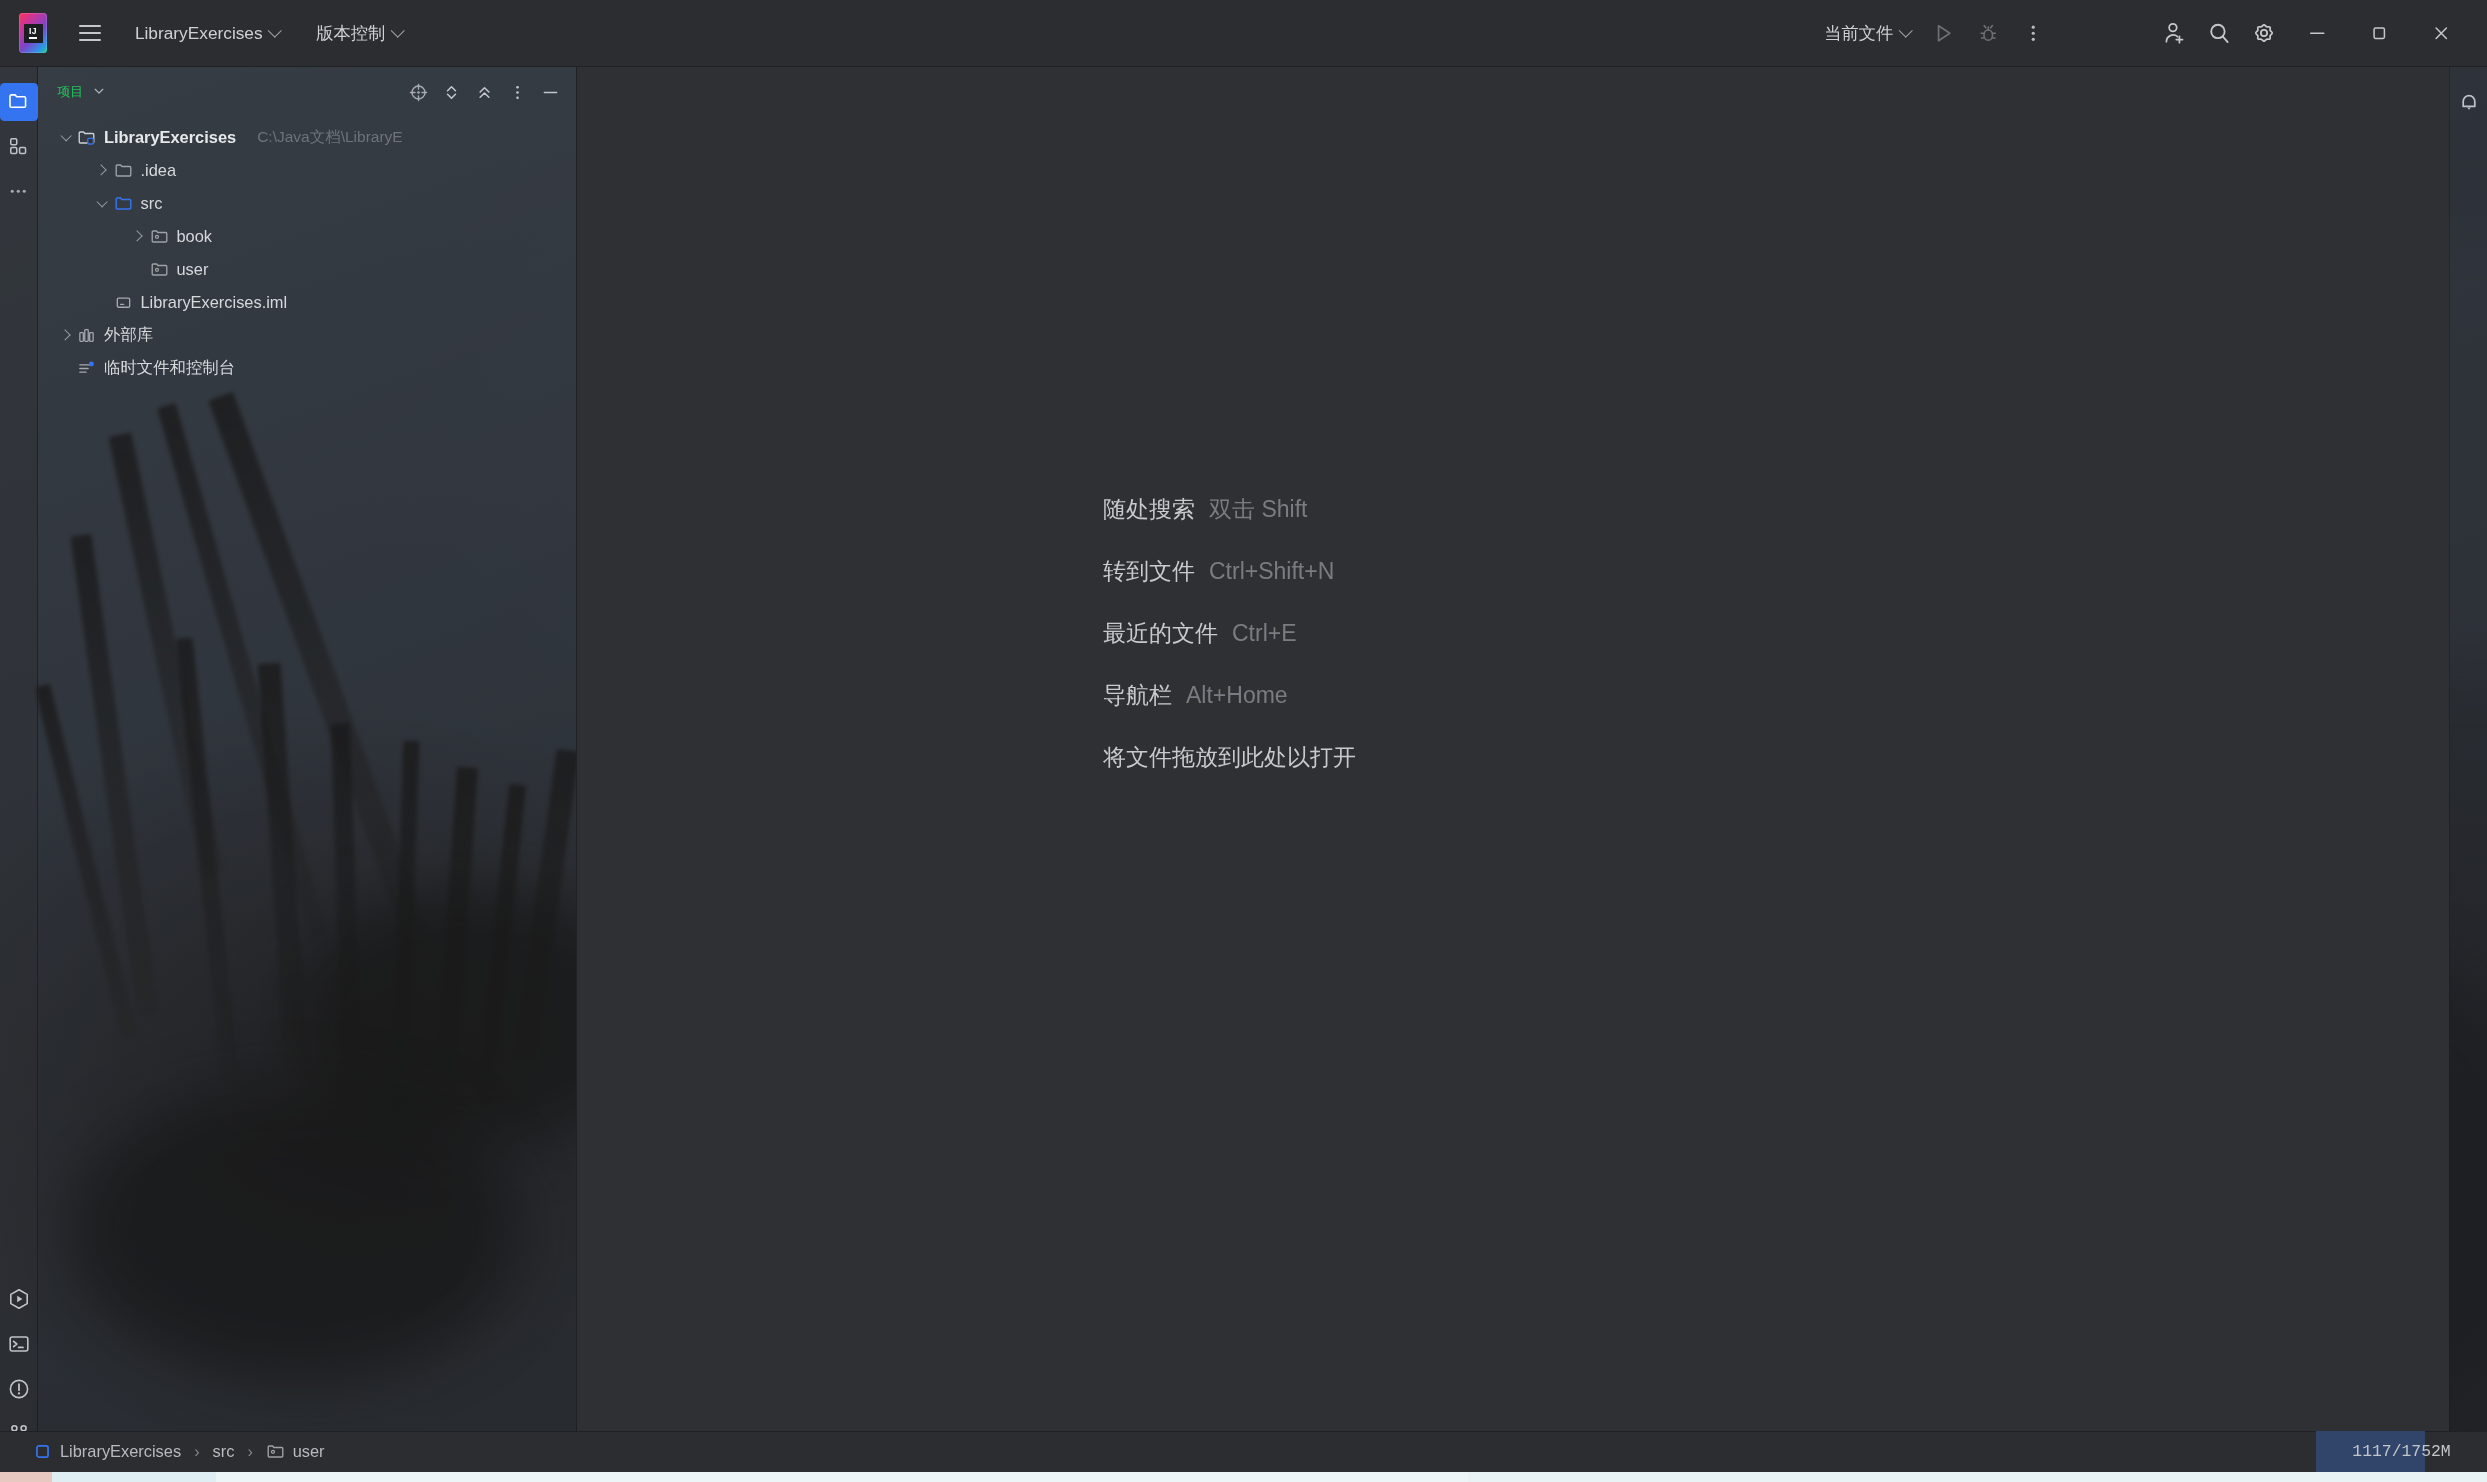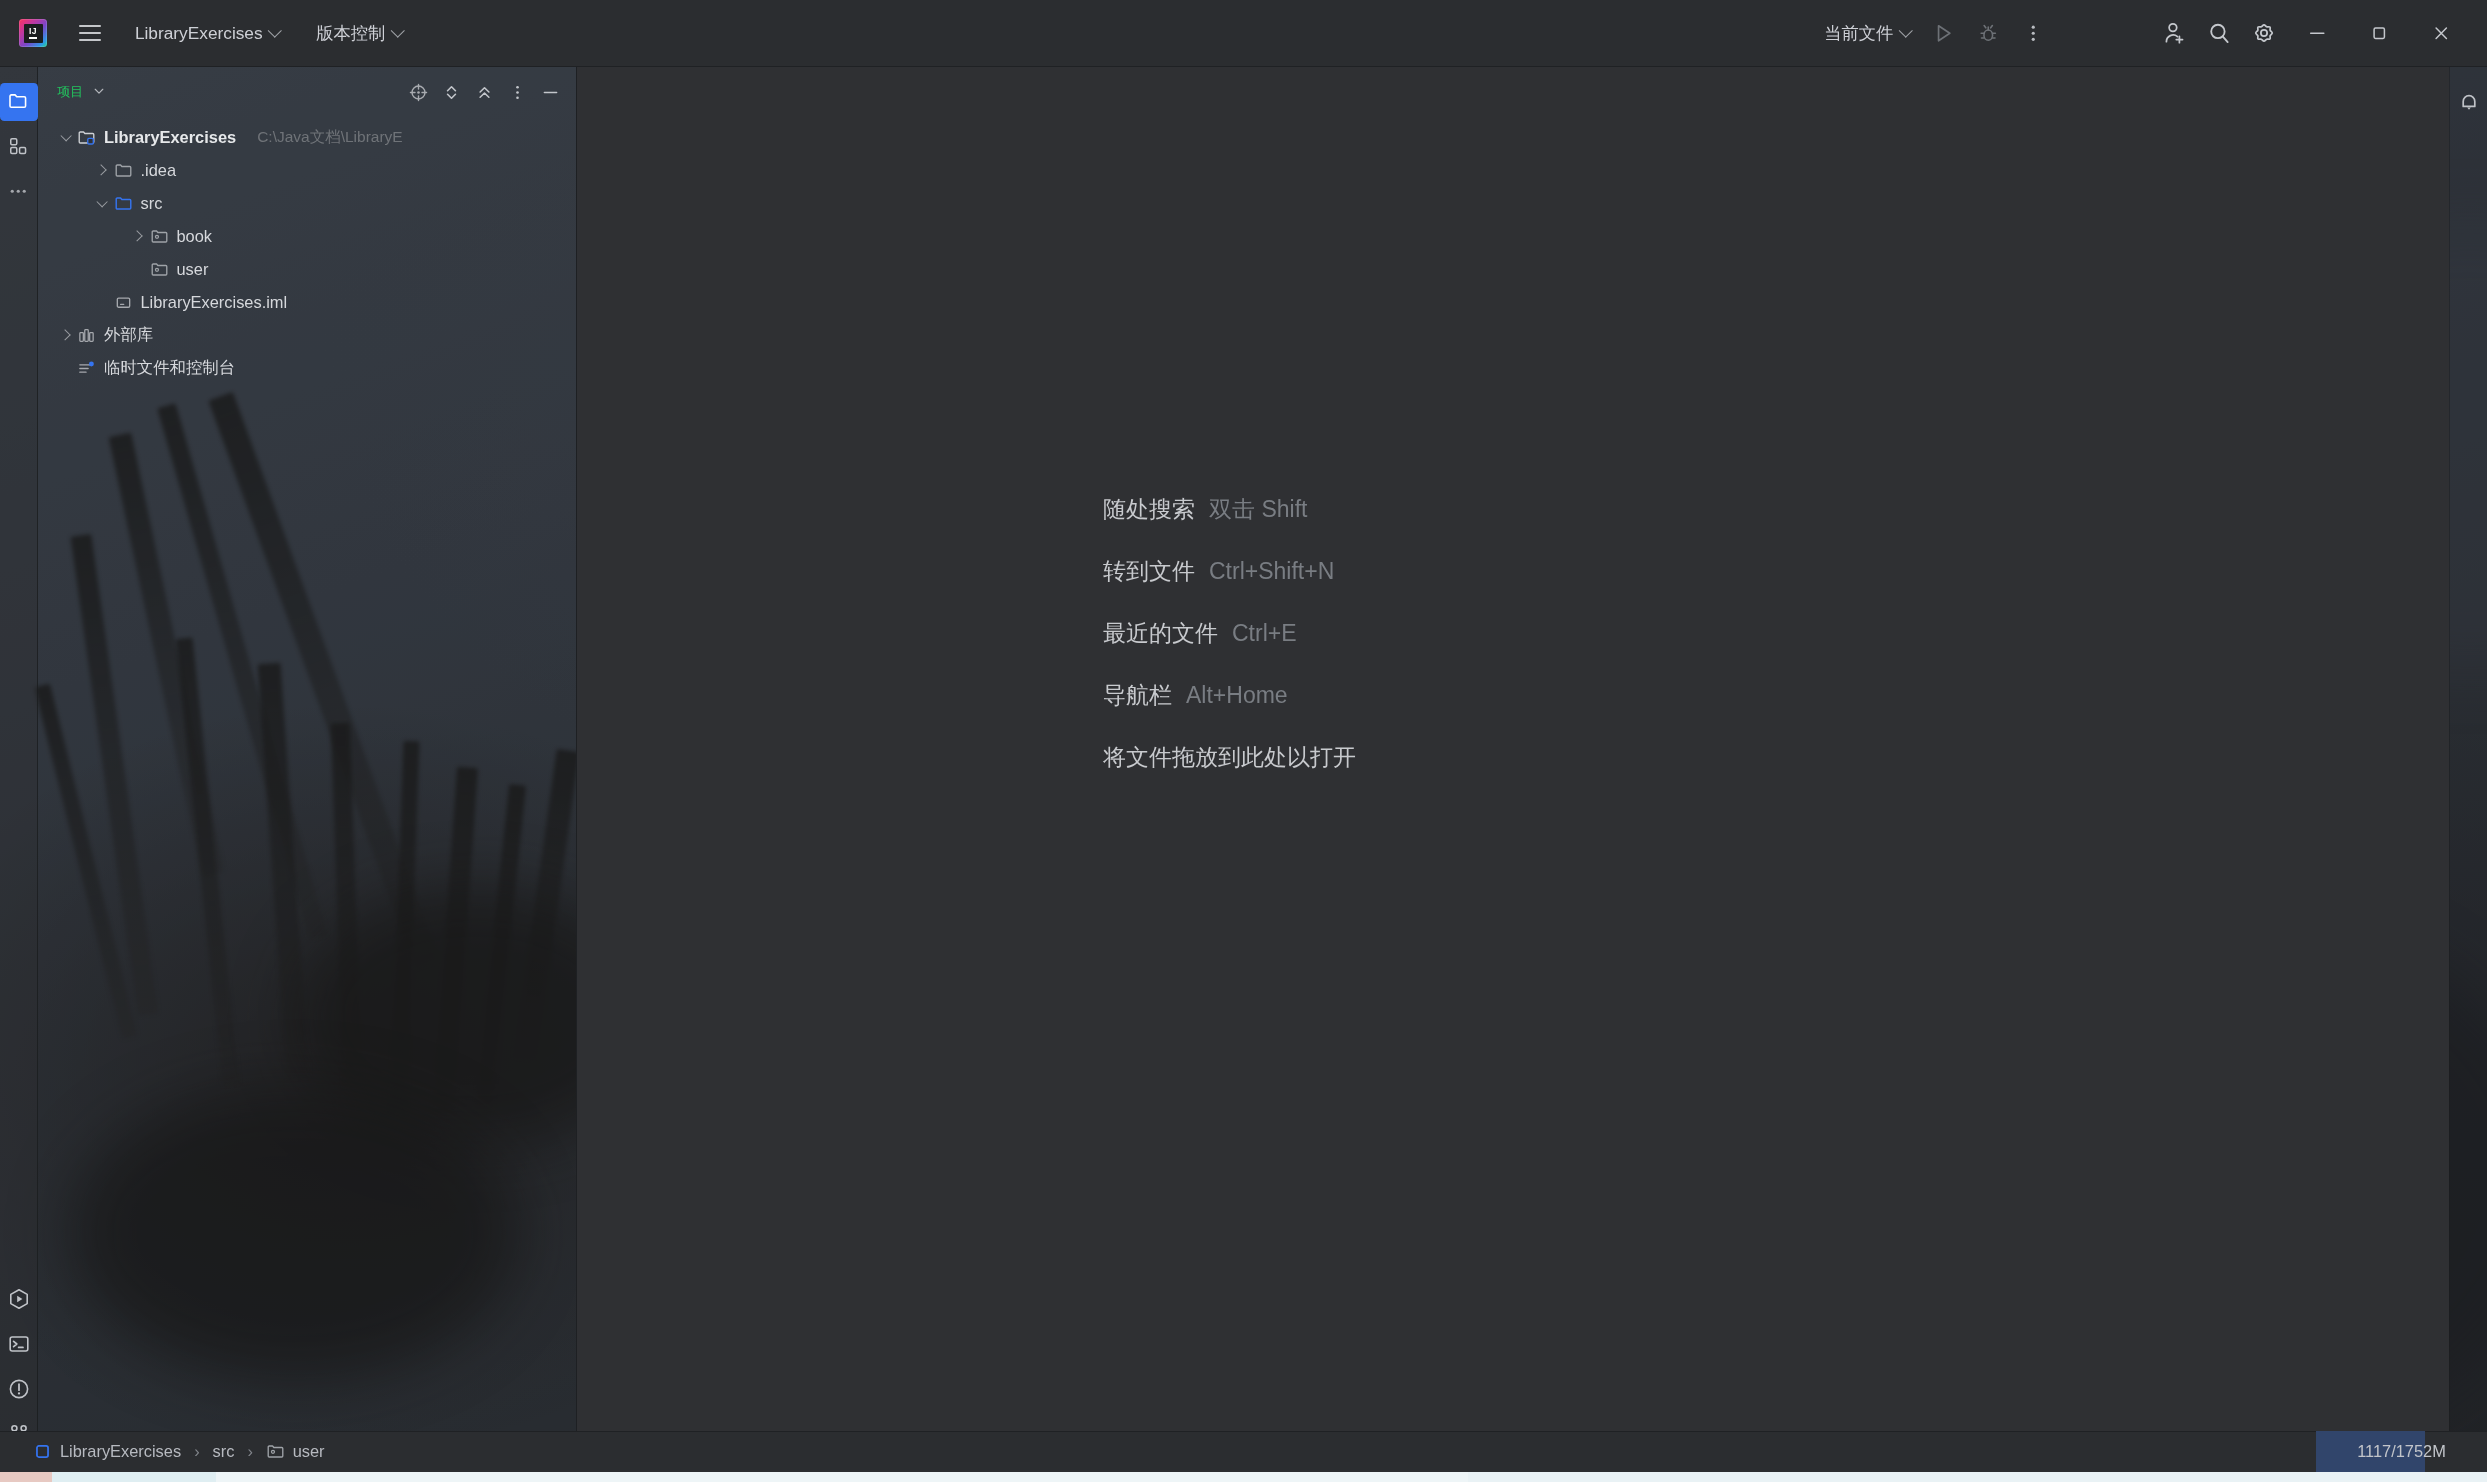--- a/index.html
+++ b/index.html
@@ -36,21 +36,21 @@
 
   
   #titlebar {
     position: absolute; left:0; top:0; width:2487px; height:67px;
     background:#2b2d30; z-index: 40;
     display:flex; align-items:center;
     border-bottom:0.9px solid #1f2124;
   }
   .tb-left { display:flex; align-items:center; height:100%; }
   .ij-logo {
-    width:28px; height:28px; margin-left:19px; border-radius:3.5px;
+    width:28px; height:40px; margin-left:19px; border-radius:3.5px;
     background: linear-gradient(135deg,#fe315d 0%,#c1379f 30%,#7b46c9 58%,#2d97e8 85%,#21d789 100%);
     display:flex; align-items:center; justify-content:center;
     box-shadow: inset 0 0 0 0.9px rgba(255,255,255,.15);
   }
   .ij-logo-inner {
     width:19px; height:19px; background:#1b1d20; border-radius:0.9px;
     color:#fff; font-size:9.5px; font-weight:bold; font-family:"Liberation Sans",sans-serif;
     display:flex; flex-direction:column; align-items:center; justify-content:center; line-height:1;
   }
   .ij-logo-inner .ij-t { letter-spacing:0.4px; font-size:8.6px; }
@@ -153,21 +153,21 @@
   #breadcrumb { display:flex; align-items:center; margin-left:28px; gap:0px; }
   .bc-item { display:flex; align-items:center; gap:7.8px; color:#b7bac0; font-size:16.4px;
              padding:2.6px 5.2px; border-radius:3.5px; cursor:pointer; }
   .bc-sep { color:#80848a; font-size:16.4px; margin:0 7.8px; }
   .sb-sp { flex:1; }
   #memory {
     position:relative; width:171px; height:41px; display:flex; align-items:center;
     justify-content:center; cursor:pointer; overflow:hidden;
   }
   #memory .mem-fill { position:absolute; left:0; top:0; bottom:0; width:64%; background:#31456b; }
-  #memory .mem-text { position:relative; color:#c2c5ca; font-size:16.4px; }
+  #memory .mem-text { position:relative; color:#c2c5ca; font-size:16.4px;font-family:Liberation Mono, monospace; }
 
   
   #desktop-sliver {
     position:absolute; left:0; bottom:0; width:2487px; height:10.4px; z-index:50;
     background: linear-gradient(90deg,#e7c9c2 0 52px,#dfeef2 52px 216px,#eef5f7 216px 1468px,#e9f2f5 1468px 2487px);
   }
 </style>
 </head>
 <body>
 

